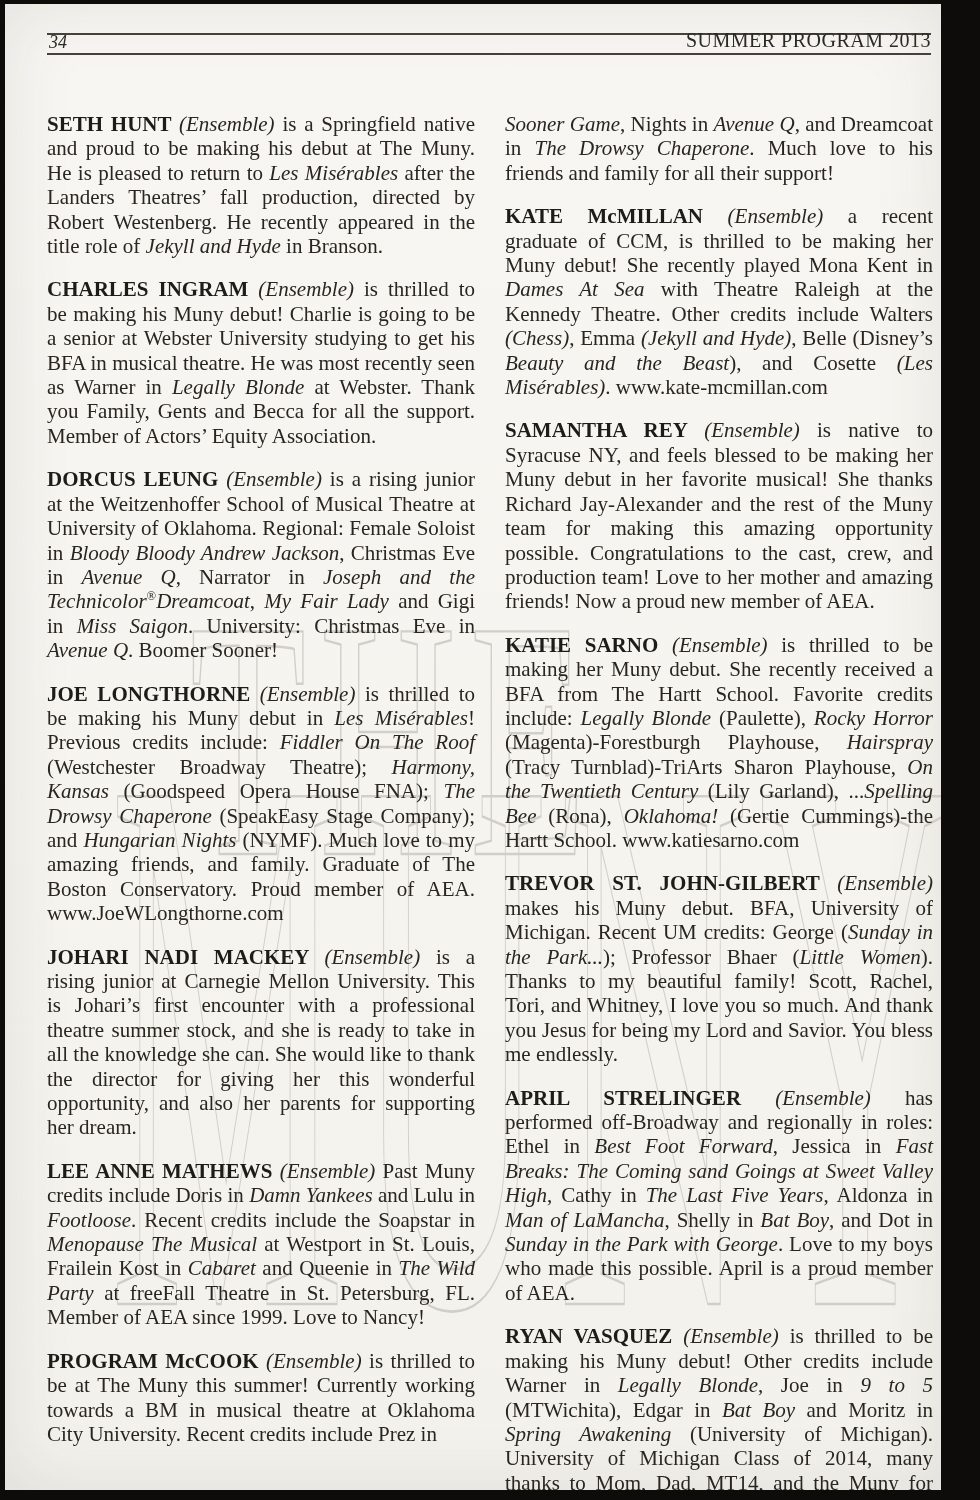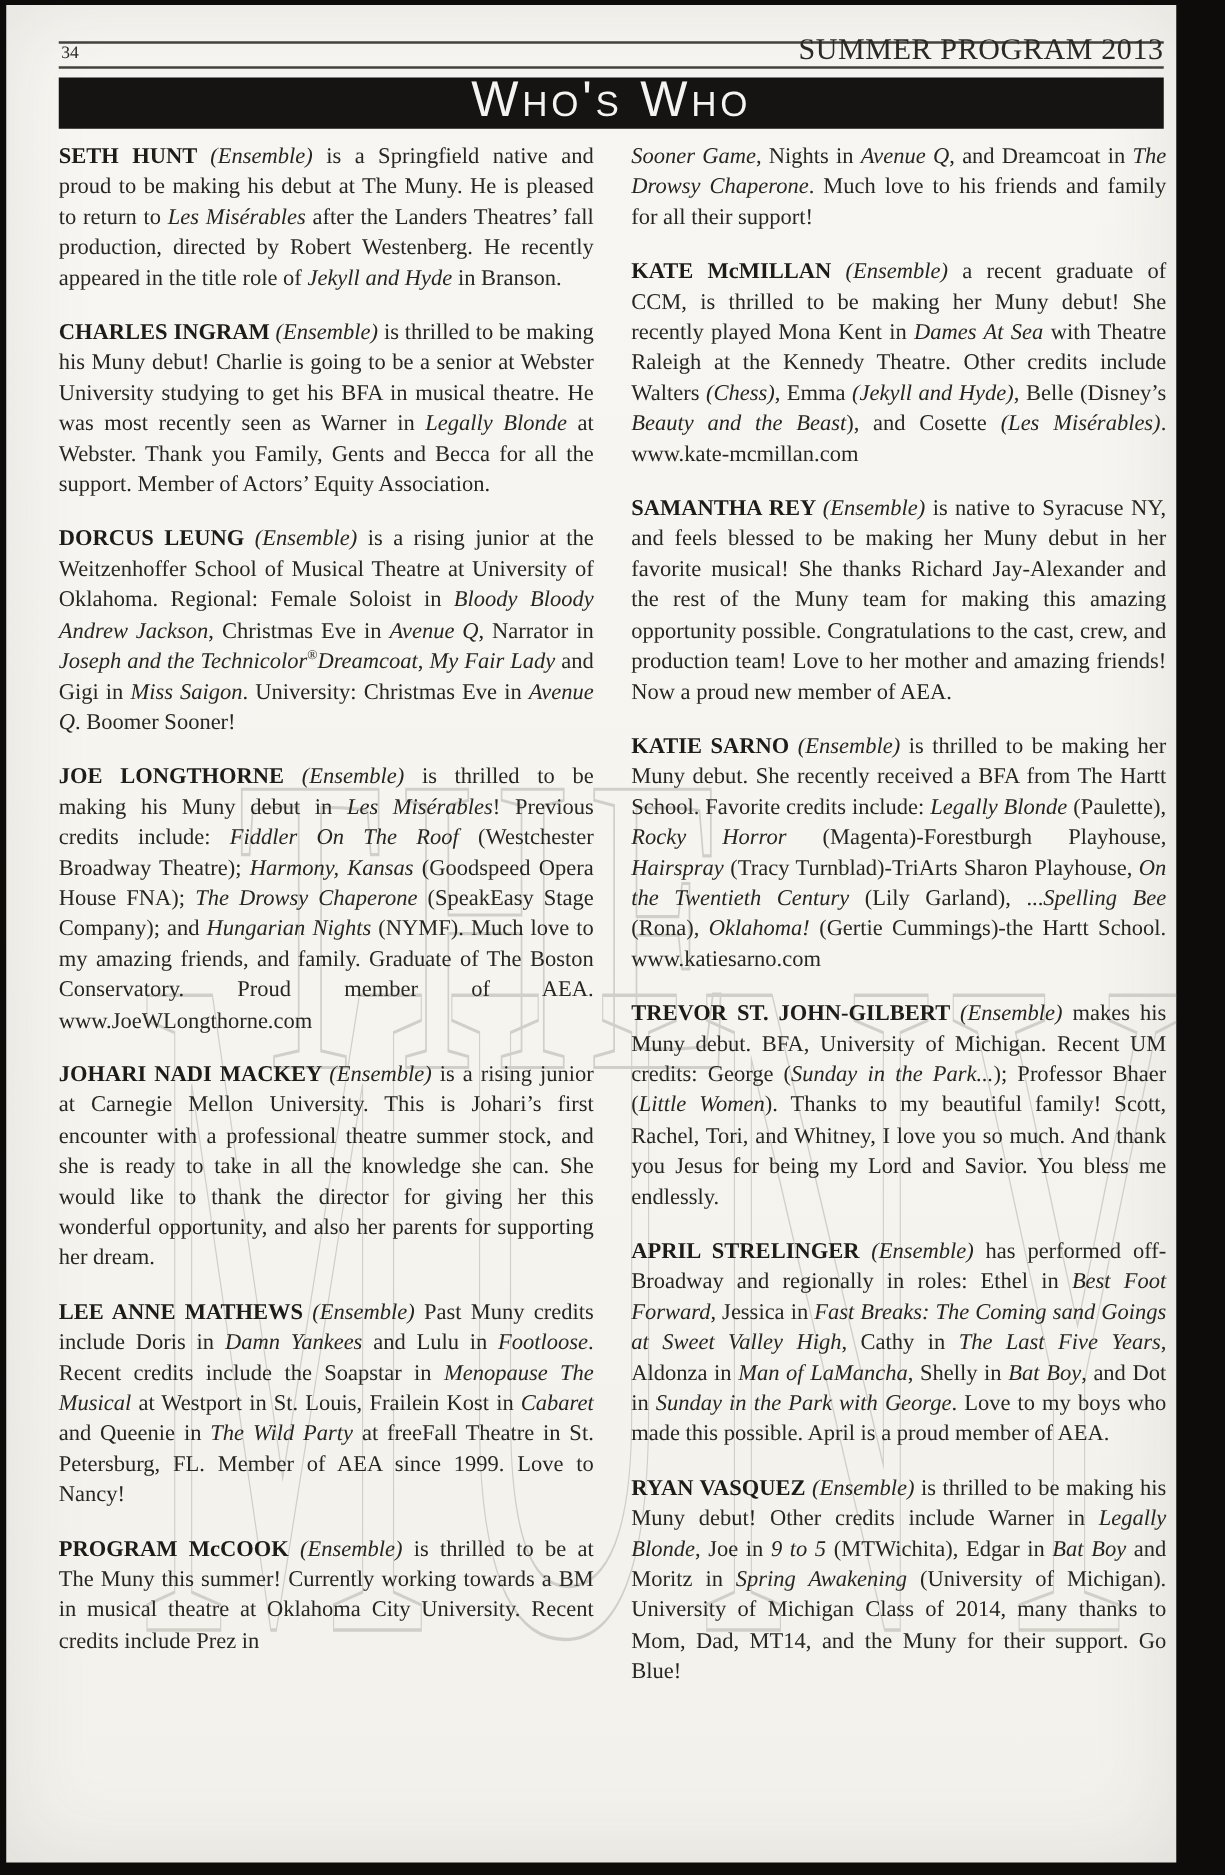--- a/index.html
+++ b/index.html
@@ -13,40 +13,40 @@
     background:linear-gradient(180deg,#f7f6f2 0%,#f5f4ef 55%,#f2f1ec 100%);
     overflow:hidden;
     box-shadow:inset 0 0 70px rgba(60,55,45,.10);
   }
   .wm{position:absolute;left:0;top:0;z-index:0;opacity:.8;}
   .hdr-rule{position:absolute;left:42px;width:884px;height:2px;background:#45423c;z-index:1;}
   .rule-top{top:29px;}
   .rule-bottom{top:49px;}
   .page-number{
     position:absolute;left:44px;top:30px;z-index:1;
-    font-size:14px;line-height:17px;color:#2c2a25;
+    font-size:18px;line-height:17px;color:#2c2a25;font-style:italic;
   }
   .issue{
     position:absolute;right:10px;top:28px;z-index:1;
-    font-size:24px;line-height:17px;color:#2c2a25;letter-spacing:.5px;
+    font-size:20px;line-height:17px;color:#2c2a25;letter-spacing:.5px;
   }
   .banner{
     position:absolute;left:42px;top:58px;width:884px;height:41px;z-index:1;
     background:#151412;display:flex;align-items:center;justify-content:center;
   }
   .banner-title{
     font-family:"Liberation Sans", sans-serif;
     font-variant:small-caps;
     font-size:40px;line-height:1;letter-spacing:3px;
     color:#f4f3ef;padding-bottom:5px;
   }
   .col{
     position:absolute;top:108px;width:428px;z-index:1;
     text-align:justify;
-    font-size:18px;line-height:24.4px;color:#28261f;
+    font-size:21px;line-height:24.4px;color:#28261f;
   }
   .col-left{left:42px;}
   .col-right{left:500px;}
   .bio{margin:0 0 19px 0;}
   .bio .b{font-weight:bold;color:#1e1c18;}
   .bio .i{font-style:italic;}
   .bio .s{font-size:60%;vertical-align:super;line-height:0;}
 </style>
 </head>
 <body>
@@ -56,23 +56,20 @@
   <svg class="wm" width="936" height="1486" viewBox="0 0 936 1486" aria-hidden="true">
     <text transform="translate(185,850) scale(0.95,1.7)" font-family="Liberation Serif, serif" font-size="200" letter-spacing="14" fill="none" stroke="#c8c6bf" stroke-width="2" vector-effect="non-scaling-stroke">THE</text>
     <text transform="translate(105,1300) scale(0.8,2.35)" font-family="Liberation Serif, serif" font-size="330" letter-spacing="14" fill="none" stroke="#c8c6bf" stroke-width="2" vector-effect="non-scaling-stroke">MUNY</text>
   </svg>
 
   <div class="hdr-rule rule-top"></div>
   <div class="page-number">34</div>
   <div class="issue">SUMMER PROGRAM 2013</div>
   <div class="hdr-rule rule-bottom"></div>
 
-  <div class="banner">
-    <span class="banner-title">Who's Who</span>
-  </div>
 
   <div class="col col-left">
       <p class="bio"><span class="b">SETH HUNT </span><span class="i">(Ensemble)</span><span> is a Springfield native and proud to be making his debut at The Muny. He is pleased to return to </span><span class="i">Les Misérables</span><span> after the Landers Theatres’ fall production, directed by Robert Westenberg. He recently appeared in the title role of </span><span class="i">Jekyll and Hyde</span><span> in Branson.</span></p>
       <p class="bio"><span class="b">CHARLES INGRAM </span><span class="i">(Ensemble)</span><span> is thrilled to be making his Muny debut! Charlie is going to be a senior at Webster University studying to get his BFA in musical theatre. He was most recently seen as Warner in </span><span class="i">Legally Blonde</span><span> at Webster. Thank you Family, Gents and Becca for all the support. Member of Actors’ Equity Association.</span></p>
       <p class="bio"><span class="b">DORCUS LEUNG </span><span class="i">(Ensemble)</span><span> is a rising junior at the Weitzenhoffer School of Musical Theatre at University of Oklahoma. Regional: Female Soloist in </span><span class="i">Bloody Bloody Andrew Jackson</span><span>, Christmas Eve in </span><span class="i">Avenue Q</span><span>, Narrator in </span><span class="i">Joseph and the Technicolor</span><span class="s">®</span><span class="i">Dreamcoat</span><span>, </span><span class="i">My Fair Lady</span><span> and Gigi in </span><span class="i">Miss Saigon</span><span>. University: Christmas Eve in </span><span class="i">Avenue Q</span><span>. Boomer Sooner!</span></p>
       <p class="bio"><span class="b">JOE LONGTHORNE </span><span class="i">(Ensemble)</span><span> is thrilled to be making his Muny debut in </span><span class="i">Les Misérables</span><span>! Previous credits include: </span><span class="i">Fiddler On The Roof</span><span> (Westchester Broadway Theatre); </span><span class="i">Harmony, Kansas</span><span> (Goodspeed Opera House FNA); </span><span class="i">The Drowsy Chaperone</span><span> (SpeakEasy Stage Company); and </span><span class="i">Hungarian Nights</span><span> (NYMF). Much love to my amazing friends, and family. Graduate of The Boston Conservatory. Proud member of AEA. www.JoeWLongthorne.com</span></p>
       <p class="bio"><span class="b">JOHARI NADI MACKEY </span><span class="i">(Ensemble)</span><span> is a rising junior at Carnegie Mellon University. This is Johari’s first encounter with a professional theatre summer stock, and she is ready to take in all the knowledge she can. She would like to thank the director for giving her this wonderful opportunity, and also her parents for supporting her dream.</span></p>
       <p class="bio"><span class="b">LEE ANNE MATHEWS </span><span class="i">(Ensemble)</span><span> Past Muny credits include Doris in </span><span class="i">Damn Yankees</span><span> and Lulu in </span><span class="i">Footloose</span><span>. Recent credits include the Soapstar in </span><span class="i">Menopause The Musical</span><span> at Westport in St. Louis, Frailein Kost in </span><span class="i">Cabaret</span><span> and Queenie in </span><span class="i">The Wild Party</span><span> at freeFall Theatre in St. Petersburg, FL. Member of AEA since 1999. Love to Nancy!</span></p>
       <p class="bio"><span class="b">PROGRAM McCOOK </span><span class="i">(Ensemble)</span><span> is thrilled to be at The Muny this summer! Currently working towards a BM in musical theatre at Oklahoma City University. Recent credits include Prez in</span></p>
     </div>

